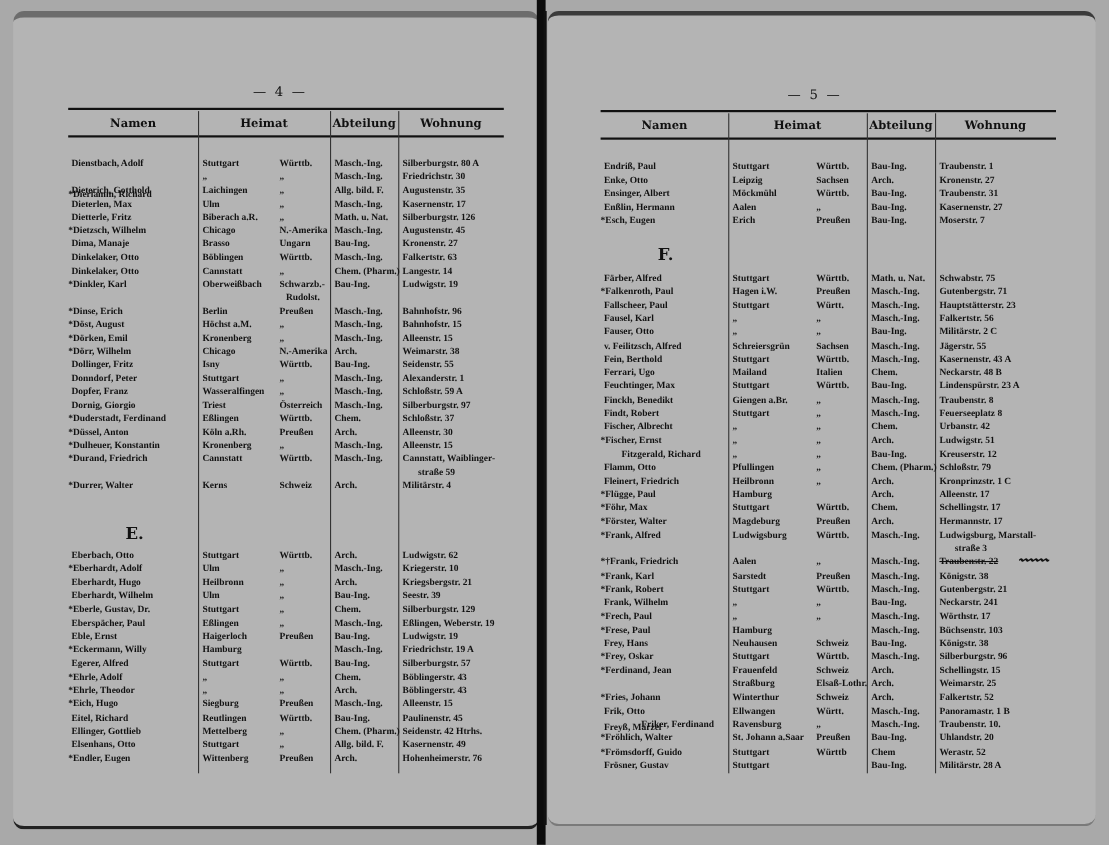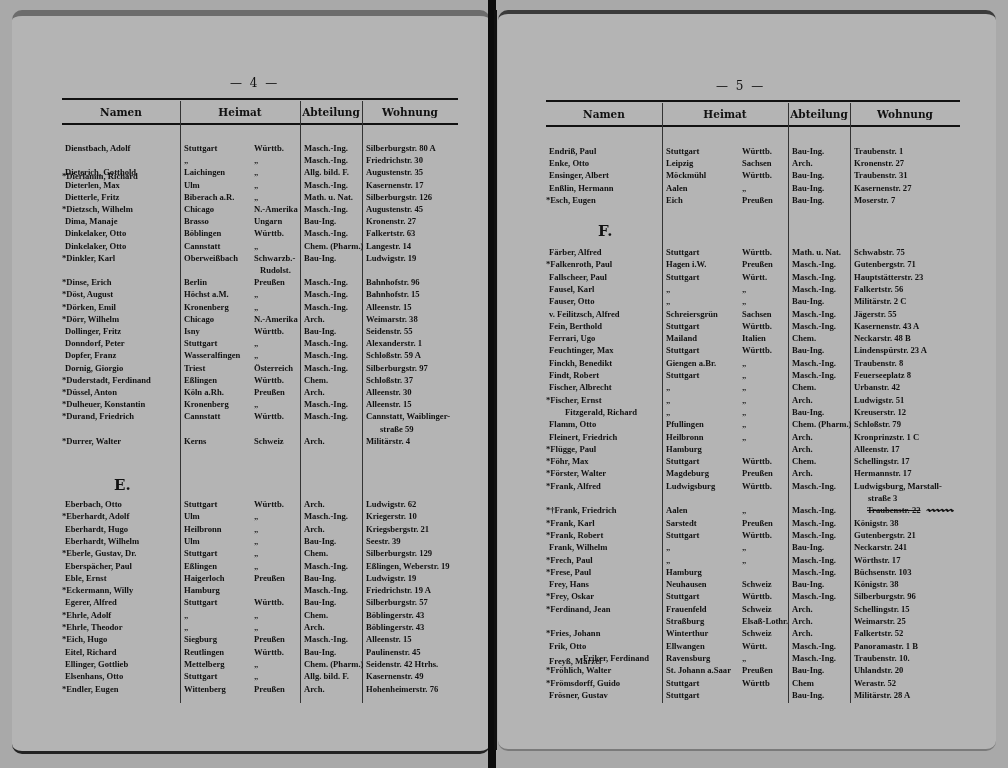--- a/index.html
+++ b/index.html
@@ -37,21 +37,21 @@
     font-size:8.6px; line-height:12px; white-space:nowrap;
     font-family: "Liberation Serif", serif; font-weight:bold;
   }
   .row span { position:absolute; top:0; }
   .cont { position:absolute; font-size:8.6px; line-height:12px; white-space:nowrap;
     font-family: "Liberation Serif", serif; font-weight:bold; }
   .letter-heading {
     position:absolute; font-size:15px; font-weight:bold;
     font-family: "DejaVu Serif", serif;
   }
-  .strike { text-decoration: line-through; margin-left: 13px; }
+  .strike { text-decoration: line-through; }
   .scribble { position:absolute; font-style:italic; font-size:9px; font-family:"DejaVu Serif", serif; }
 </style>
 </head>
 <body>
 
 <div class="page page-left">
   <div class="page-number" style="left:218px; top:60px;">— 4 —</div>
   <div class="table-wrap" id="left-table" style="left:50px; top:82px; width:396px; height:610px;">
     <div class="rule-thick" style="top:0;"></div>
     <div class="rule" style="top:25px;"></div>
@@ -376,21 +376,21 @@
       </div>
       <div class="row" style="top: 81.6px;">
         <span style="left: 3px;">Enßlin, Hermann</span>
         <span style="left: 120px;">Aalen</span>
         <span style="left: 196px;">„</span>
         <span style="left: 246px;">Bau-Ing.</span>
         <span style="left: 308px;">Kasernenstr. 27</span>
       </div>
       <div class="row" style="top: 93.8px;">
         <span style="left: 0px;">*Esch, Eugen</span>
-        <span style="left: 120px;">Eich</span>
+        <span style="left: 120px;">Erich</span>
         <span style="left: 196px;">Preußen</span>
         <span style="left: 246px;">Bau-Ing.</span>
         <span style="left: 308px;">Moserstr. 7</span>
       </div>
       <div class="letter-heading" style="left: 52px; top: 122px;">F.</div>
       <div class="row" style="top: 146px;">
         <span style="left: 3px;">Färber, Alfred</span>
         <span style="left: 120px;">Stuttgart</span>
         <span style="left: 196px;">Württb.</span>
         <span style="left: 246px;">Math. u. Nat.</span>

